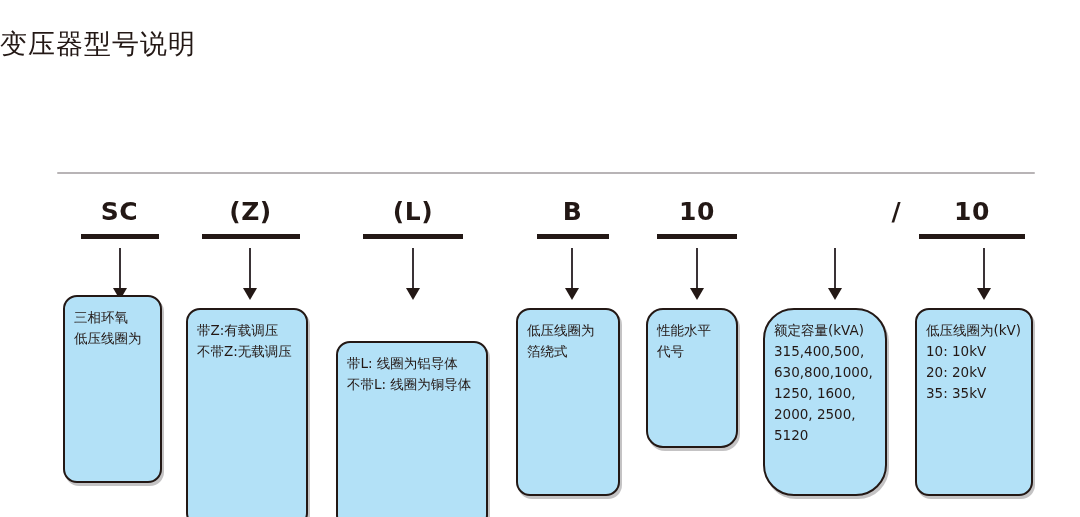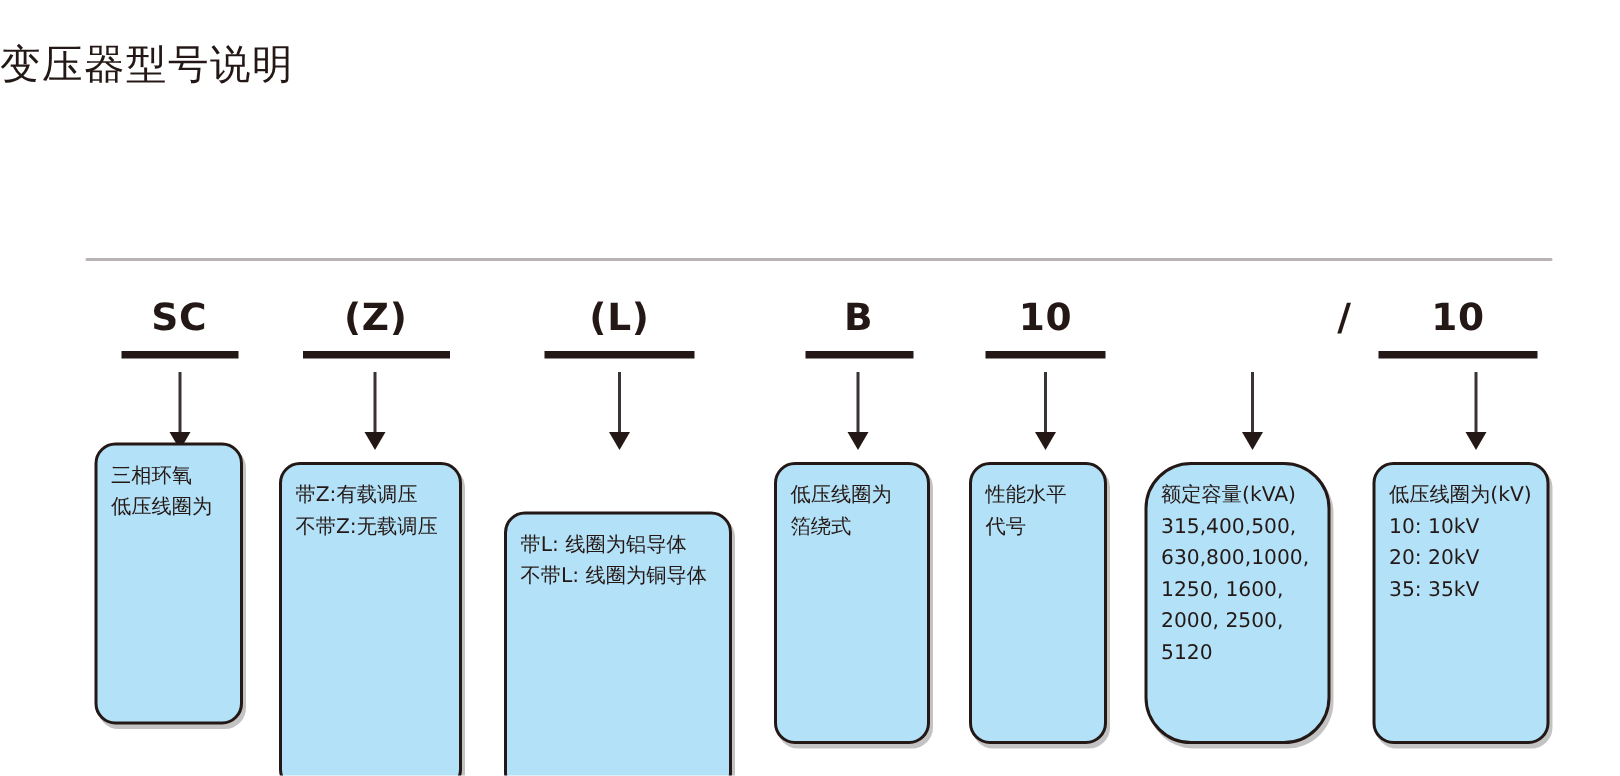--- a/index.html
+++ b/index.html
@@ -202,21 +202,21 @@
   <div class="desc-box" style="left:336px; top:308px; width:152px; height:188px;margin-top:33px;">
     <div class="desc-line">带L: 线圈为铝导体</div>
     <div class="desc-line">不带L: 线圈为铜导体</div>
   </div>
 
   <div class="desc-box" style="left:516px; top:308px; width:104px; height:188px;">
     <div class="desc-line">低压线圈为</div>
     <div class="desc-line">箔绕式</div>
   </div>
 
-  <div class="desc-box" style="left:646px; top:308px; width:92px; height:188px;">
+  <div class="desc-box" style="left:646px; top:308px; width:92px; height:140px;border-radius:17px;">
     <div class="desc-line">性能水平</div>
     <div class="desc-line">代号</div>
   </div>
 
   <div class="desc-box" style="left:763px; top:308px; width:124px; height:188px;border-radius:31px;">
     <div class="desc-line">额定容量(kVA)</div>
     <div class="desc-line">315,400,500,</div>
     <div class="desc-line">630,800,1000,</div>
     <div class="desc-line">1250, 1600,</div>
     <div class="desc-line">2000, 2500,</div>

